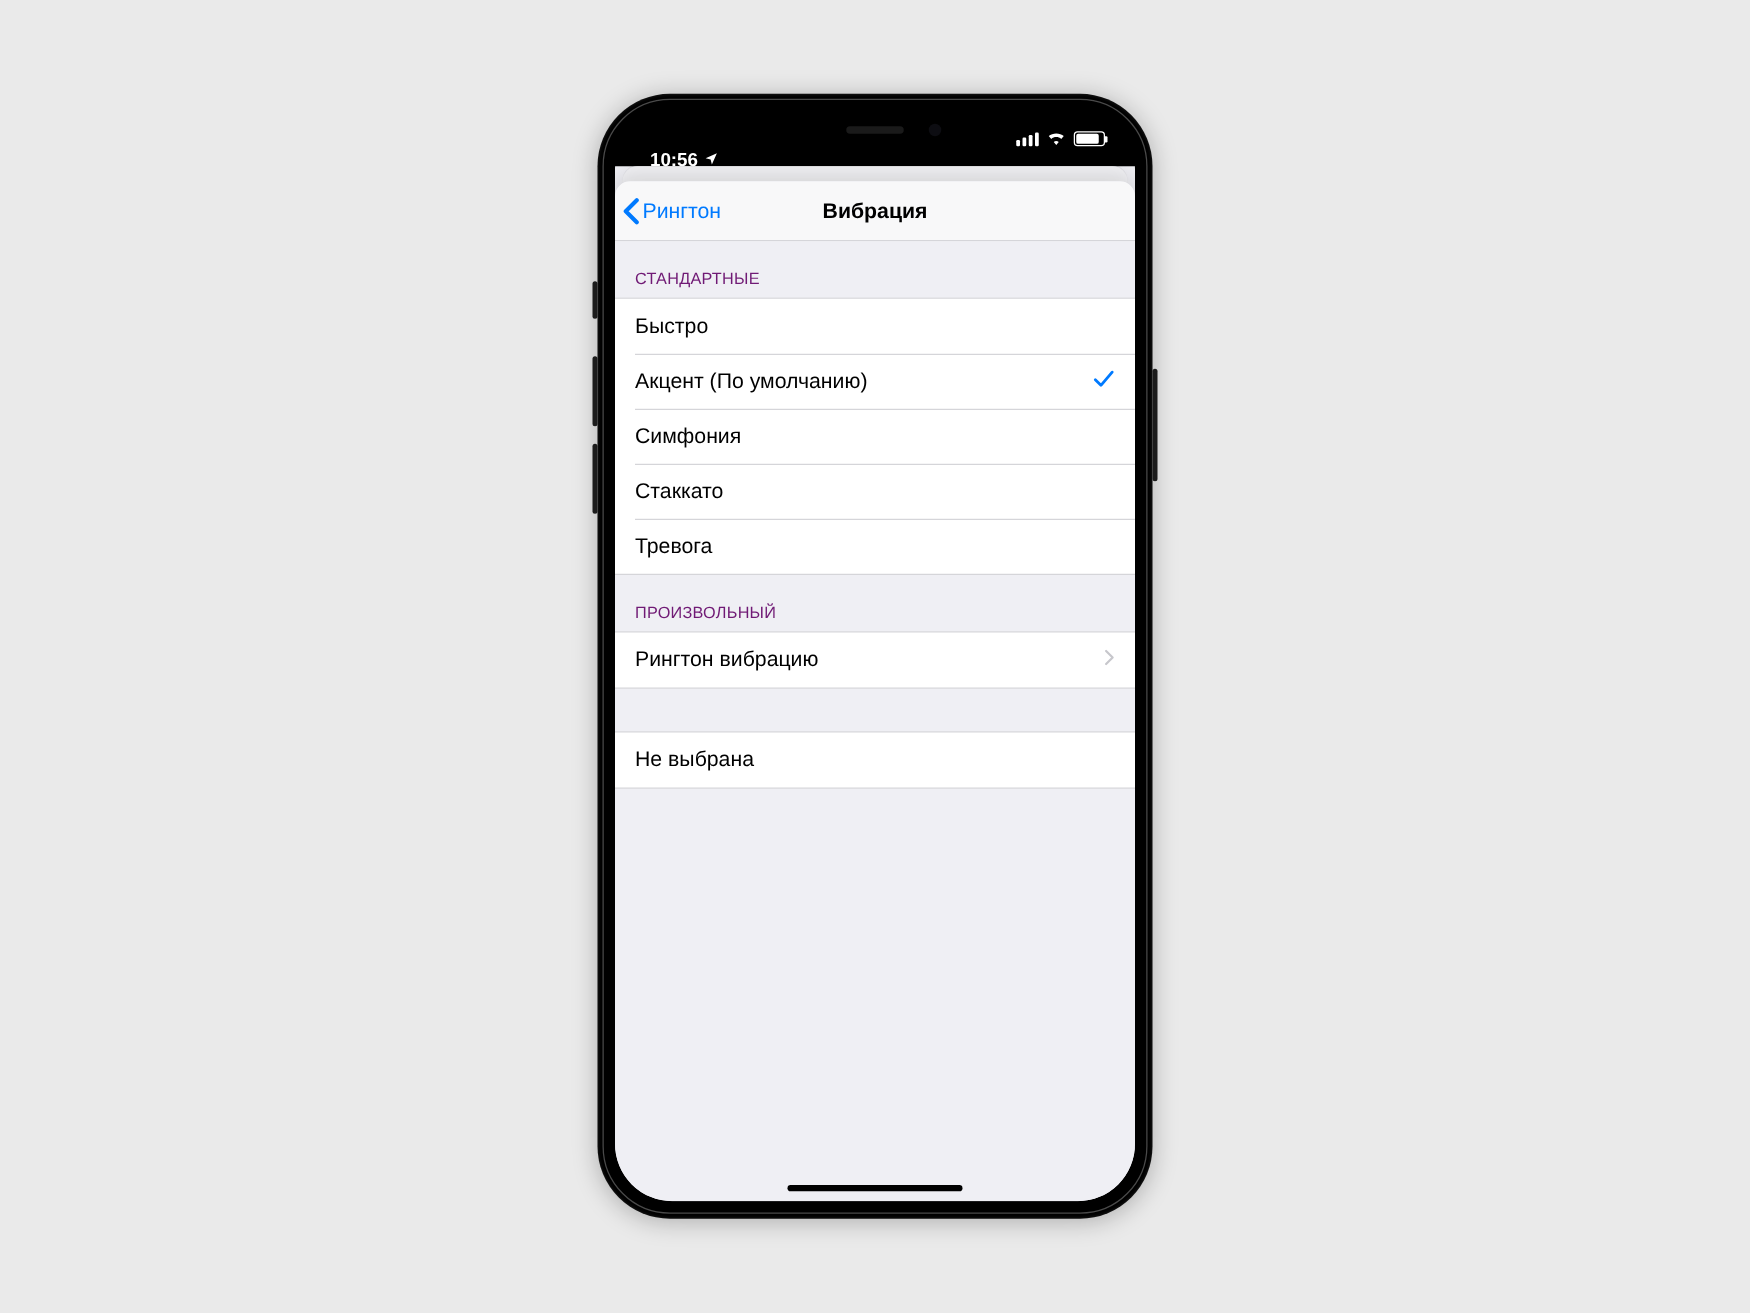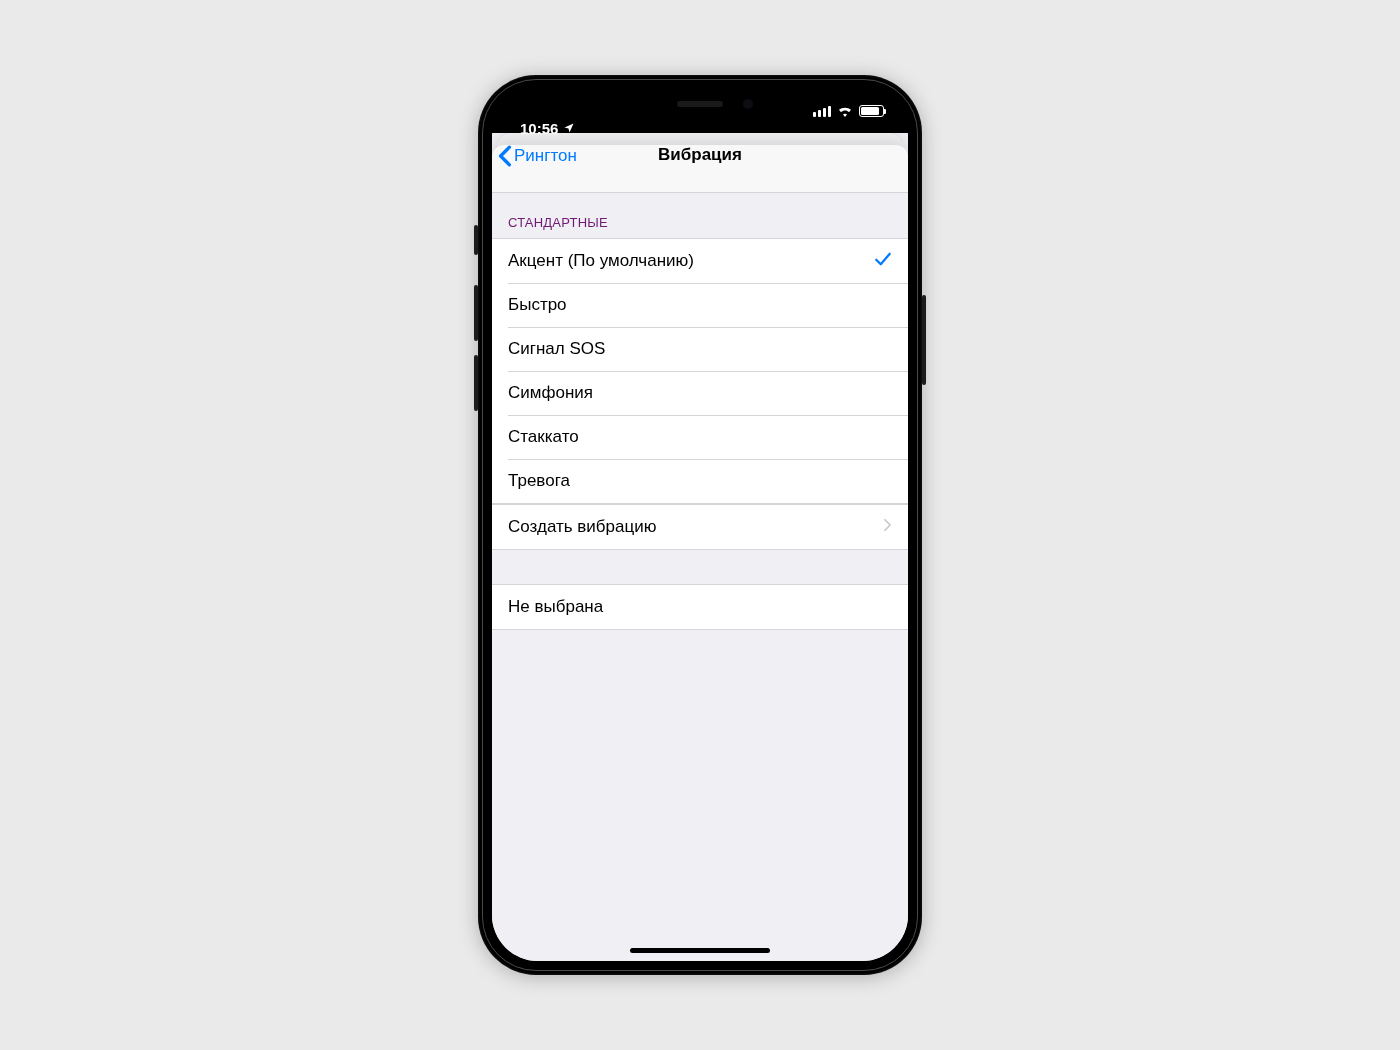--- a/index.html
+++ b/index.html
@@ -111,21 +111,21 @@
     border-top-left-radius: 12px;
     border-top-right-radius: 12px;
     overflow: hidden;
     box-shadow: 0 -6px 16px rgba(0,0,0,0.12);
   }
   .nav-bar {
     height: 48px;
     background: #f8f8f9;
     border-bottom: 1px solid #d5d5d9;
     display: flex;
-    align-items: flex-start;
+    align-items: center;
     position: relative;
     border-top-left-radius: 12px;
     border-top-right-radius: 12px;
   }
   .nav-back {
     display: flex; align-items: center;
     color: #007aff;
     font-size: 17px;
     padding-left: 6px;
     cursor: pointer;
@@ -222,47 +222,45 @@
                 <polyline points="10,2 2,10 10,18"></polyline>
               </svg>
             <span>Рингтон</span>
           </div>
           <div class="nav-title">Вибрация</div>
         </div>
 
         <div class="section-header">СТАНДАРТНЫЕ</div>
         <div class="list">
           <div class="row">
+            <span>Быстро</span>
+          </div>
+          <div class="row">
             <span>Акцент (По умолчанию)</span>
             <span class="checkmark">
               <svg width="18" height="16" viewBox="0 0 24 20" fill="none" stroke="#007aff" stroke-width="3" stroke-linecap="round" stroke-linejoin="round">
                   <polyline points="3,11 9,17 21,3"></polyline>
                 </svg>
             </span>
           </div>
           <div class="row">
-            <span>Быстро</span>
-          </div>
-          <div class="row">
-            <span>Сигнал SOS</span>
-          </div>
-          <div class="row">
             <span>Симфония</span>
           </div>
           <div class="row">
             <span>Стаккато</span>
           </div>
           <div class="row">
             <span>Тревога</span>
           </div>
         </div>
 
+        <div class="section-header">ПРОИЗВОЛЬНЫЙ</div>
         <div class="list">
           <div class="row">
-            <span>Создать вибрацию</span>
+            <span>Рингтон вибрацию</span>
             <span class="chevron">
               <svg width="9" height="14" viewBox="0 0 10 16" fill="none" stroke="#c7c7cc" stroke-width="2" stroke-linecap="round" stroke-linejoin="round">
                   <polyline points="2,2 8,8 2,14"></polyline>
                 </svg>
             </span>
           </div>
         </div>
 
         <div class="gap"></div>
         <div class="list">

